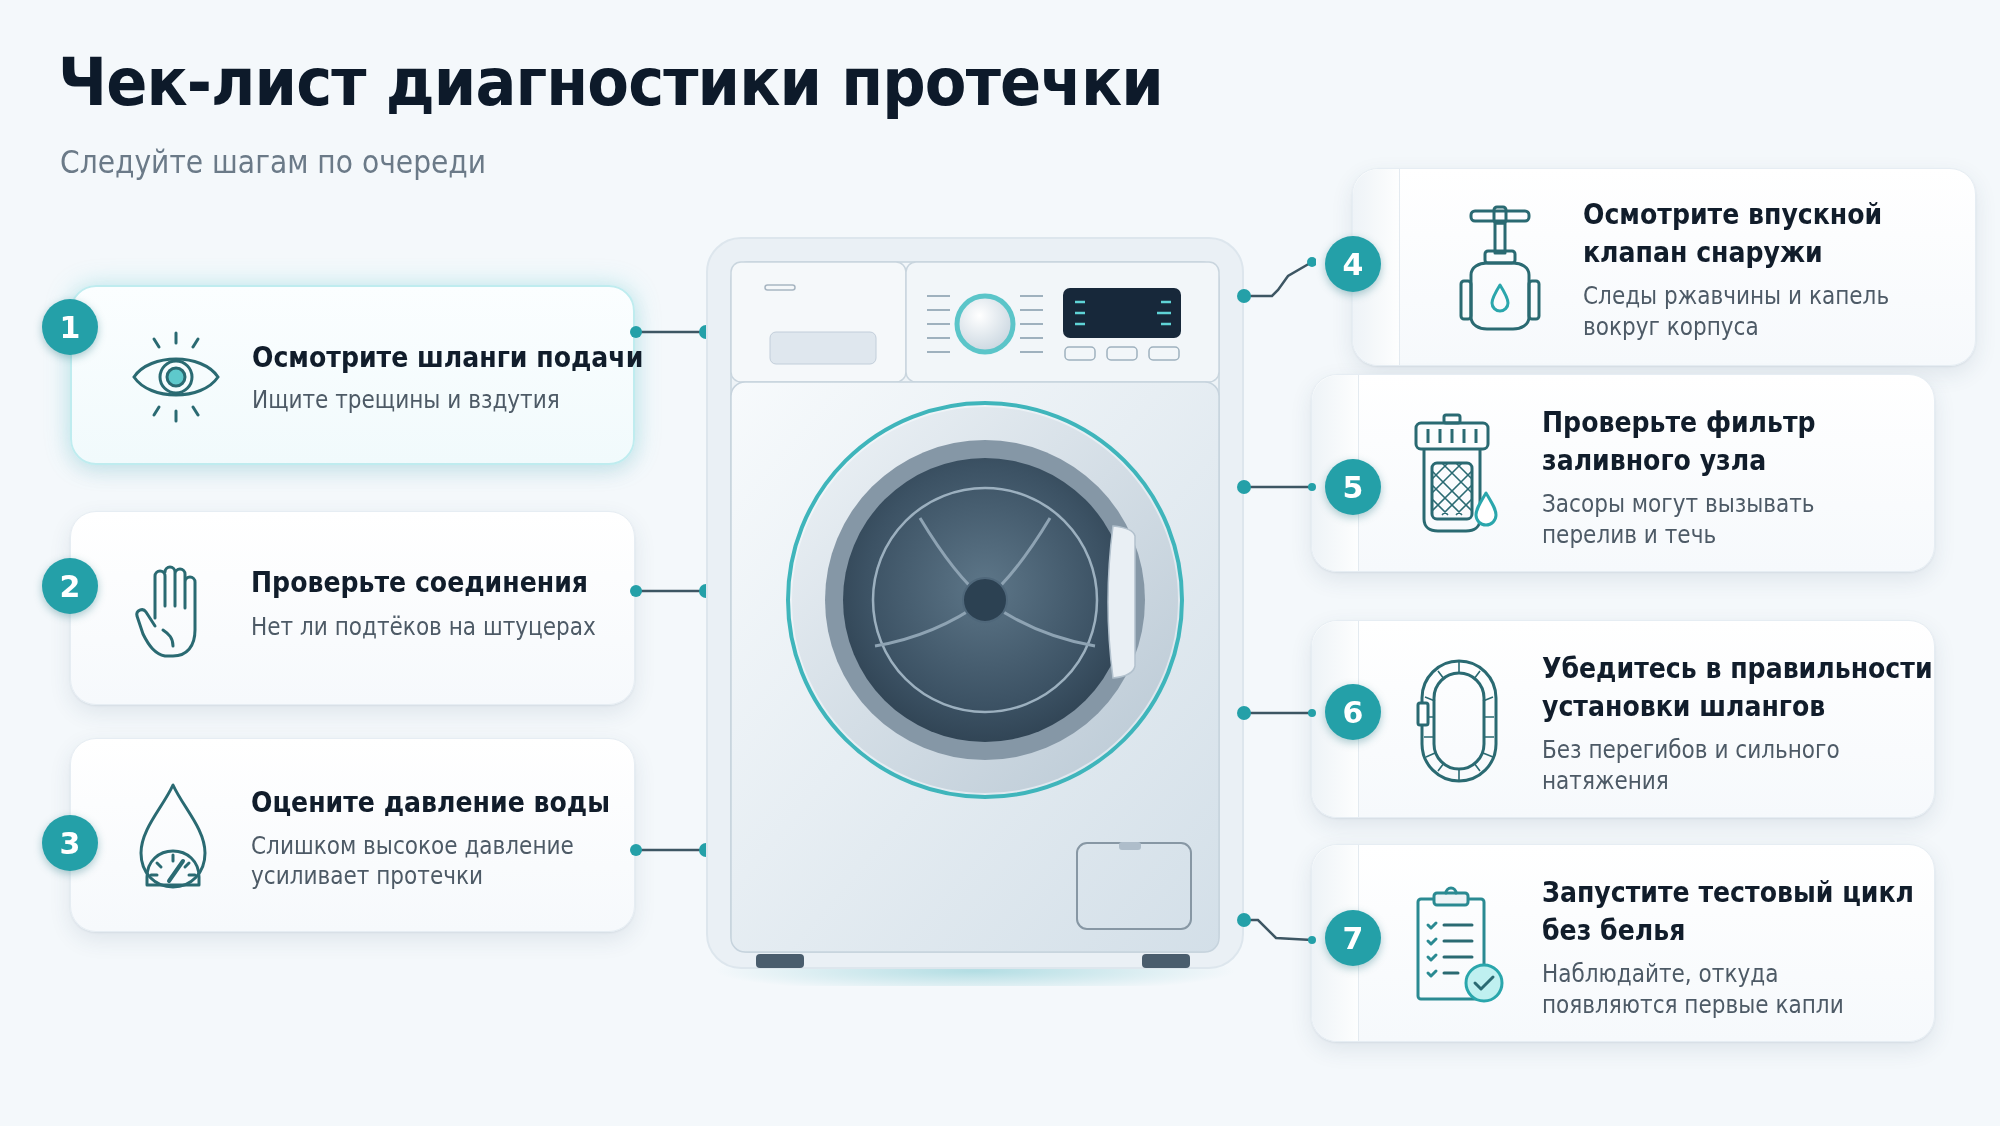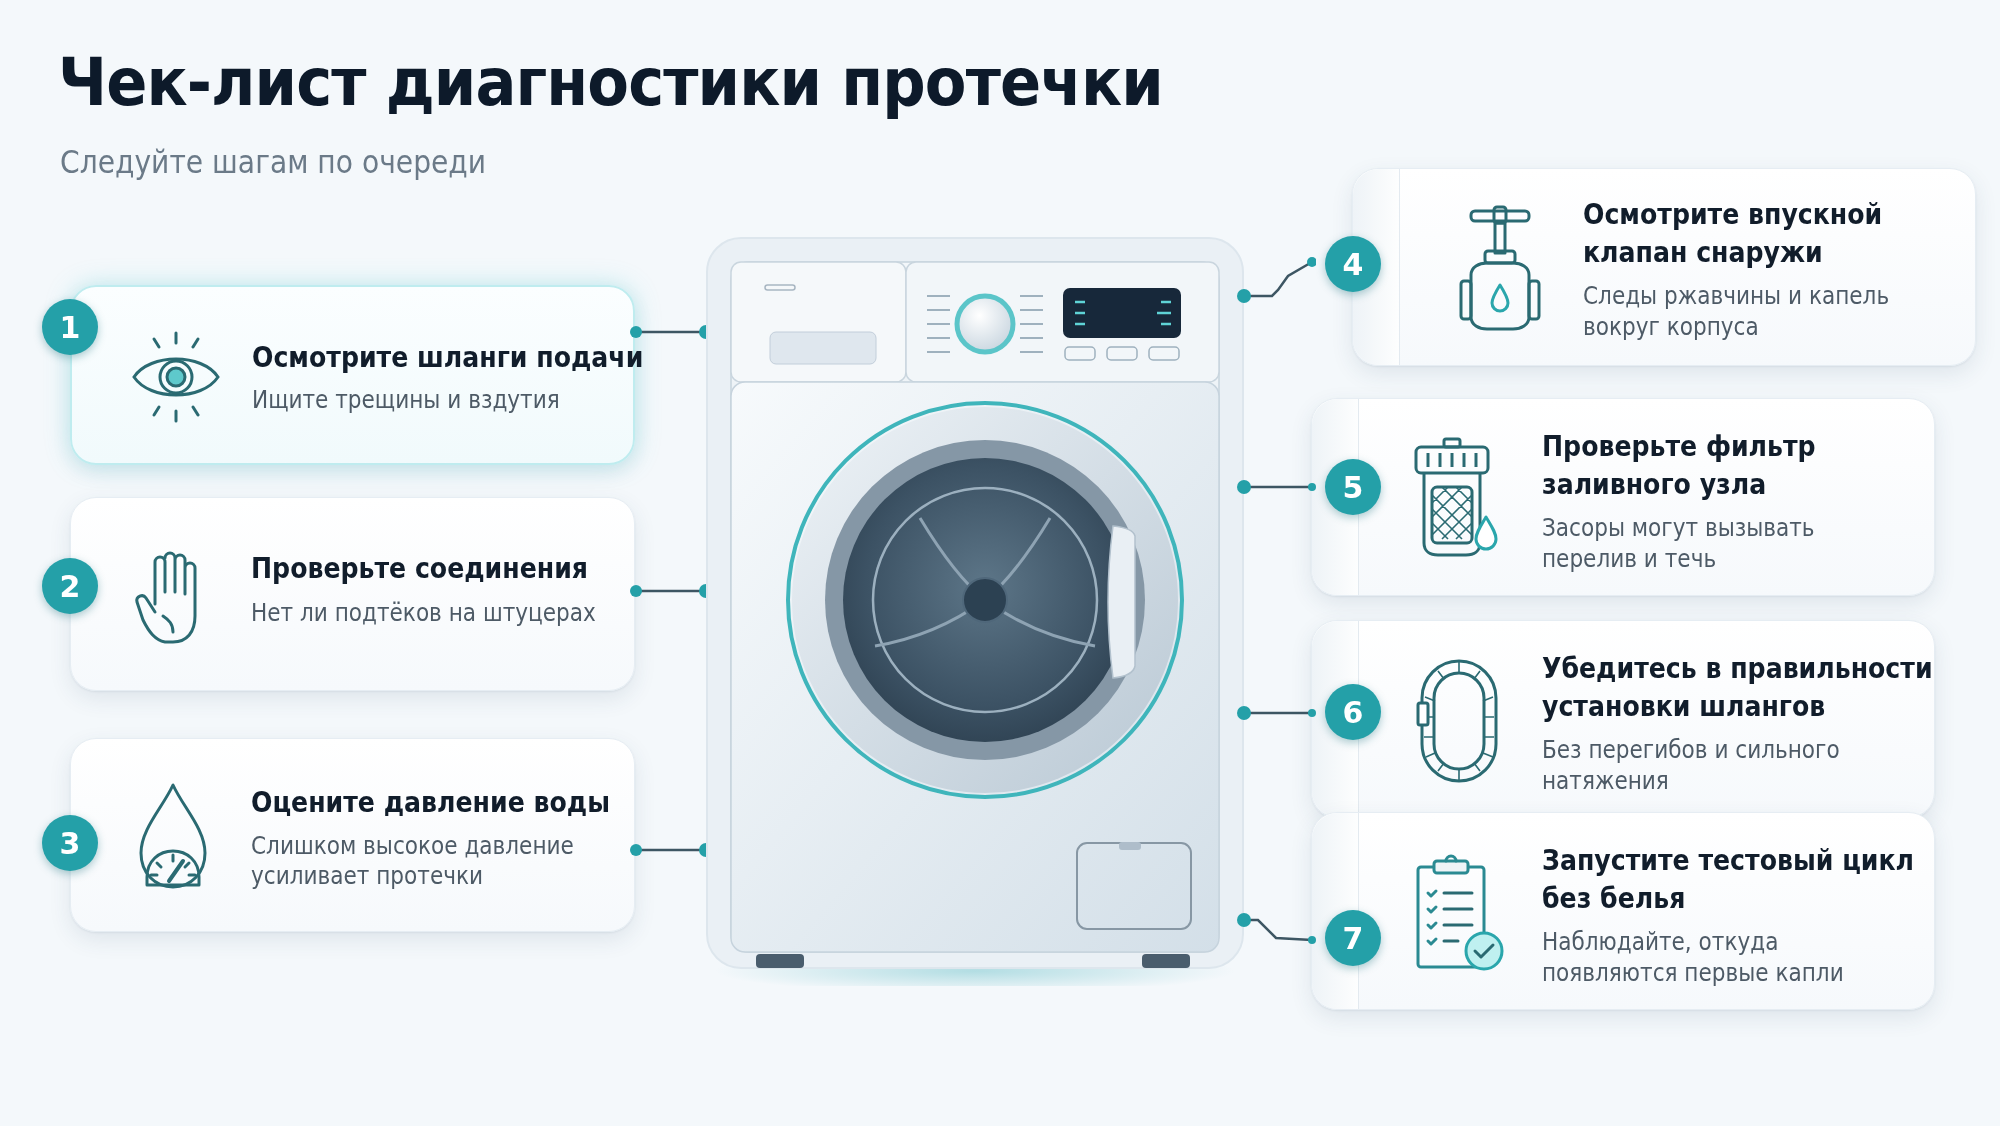--- a/index.html
+++ b/index.html
@@ -85,21 +85,21 @@
   <div class="card-title" style="left:180px; top:52px;">Осмотрите шланги подачи</div>
   <div class="card-desc" style="left:180px; top:98px;">Ищите трещины и вздутия</div>
 </div>
 <div class="badge" style="left:42px; top:299px;">1</div>
 <svg class="connector" style="left:630px; top:322px;" width="84" height="20">
   <line x1="6" y1="10" x2="76" y2="10" stroke="#3d5663" stroke-width="2.5"></line>
   <circle cx="6" cy="10" r="6" fill="#24a0a8"></circle>
     <circle cx="76" cy="10" r="7" fill="#24a0a8"></circle>
 </svg>
 
-<div class="card" style="left:70px; top:497px; width:565px; height:194px;">
+<div class="card" style="left:70px; top:511px; width:565px; height:194px;">
   <svg class="icon" style="left:62px; top:46px;" width="80" height="104" viewBox="0 0 80 104" fill="none" stroke="#2a6a72" stroke-width="3" stroke-linejoin="round" stroke-linecap="round">
     <path d="M22 60 L22 18 a5 5 0 0 1 10 0 L32 48 M32 14 a5 5 0 0 1 10 0 L42 48 M42 16 a5 5 0 0 1 10 0 L52 50 M52 24 a5 5 0 0 1 10 0 L62 72 C62 88 54 98 40 98 L32 98 C22 96 16 88 10 76 L4 58 a5 5 0 0 1 9 -4 L22 68"></path>
     <path d="M30 72 C36 76 40 80 40 88"></path>
   </svg>
   <div class="card-title" style="left:180px; top:52px;">Проверьте соединения</div>
   <div class="card-desc" style="left:180px; top:100px;">Нет ли подтёков на штуцерах</div>
 </div>
 <div class="badge" style="left:42px; top:558px;">2</div>
 <svg class="connector" style="left:630px; top:581px;" width="84" height="20">
   <line x1="6" y1="10" x2="76" y2="10" stroke="#3d5663" stroke-width="2.5"></line>
@@ -228,21 +228,21 @@
   <div class="card-desc" style="left:230px; top:112px;">Следы ржавчины и капель</div>
   <div class="card-desc" style="left:230px; top:143px;">вокруг корпуса</div>
 </div>
 <div class="badge" style="left:1325px; top:236px;">4</div>
 <svg class="connector" style="left:1236px; top:254px;" width="80" height="50">
   <polyline points="8,42 36,42 42,36 52,22 76,8" fill="none" stroke="#3d5663" stroke-width="2.5"></polyline>
   <circle cx="8" cy="42" r="7" fill="#24a0a8"></circle>
     <circle cx="76" cy="8" r="5" fill="#24a0a8"></circle>
 </svg>
 
-<div class="card right" style="left:1311px; top:398px; width:624px; height:198px;">
+<div class="card right" style="left:1311px; top:374px; width:624px; height:198px;">
   <svg class="icon" style="left:98px; top:38px;" width="96" height="124" viewBox="0 0 96 124" fill="none" stroke="#2a6a72" stroke-width="3" stroke-linejoin="round">
     <rect x="34" y="2" width="16" height="8" rx="2"></rect>
     <rect x="6" y="10" width="72" height="26" rx="5"></rect>
     <line x1="18" y1="16" x2="18" y2="30"></line>
       <line x1="30" y1="16" x2="30" y2="30"></line>
       <line x1="42" y1="16" x2="42" y2="30"></line>
       <line x1="54" y1="16" x2="54" y2="30"></line>
       <line x1="66" y1="16" x2="66" y2="30"></line>
     <path d="M14 36 L14 106 C14 114 20 118 28 118 L56 118 C64 118 70 114 70 106 L70 36"></path>
     <rect x="22" y="50" width="40" height="56" rx="5"></rect>
@@ -273,21 +273,21 @@
   <div class="card-desc" style="left:230px; top:114px;">Без перегибов и сильного</div>
   <div class="card-desc" style="left:230px; top:145px;">натяжения</div>
 </div>
 <div class="badge" style="left:1325px; top:684px;">6</div>
 <svg class="connector" style="left:1236px; top:703px;" width="80" height="20">
   <line x1="8" y1="10" x2="76" y2="10" stroke="#3d5663" stroke-width="2.5"></line>
   <circle cx="8" cy="10" r="7" fill="#24a0a8"></circle>
     <circle cx="76" cy="10" r="4" fill="#24a0a8"></circle>
 </svg>
 
-<div class="card right" style="left:1311px; top:812px; width:624px; height:198px;">
+<div class="card right" style="left:1311px; top:844px; width:624px; height:198px;">
   <svg class="icon" style="left:100px; top:40px;" width="100" height="124" viewBox="0 0 100 124" fill="none" stroke="#2a8a92" stroke-width="3" stroke-linejoin="round" stroke-linecap="round">
     <rect x="6" y="14" width="66" height="100" rx="3"></rect>
     <rect x="22" y="8" width="34" height="12" rx="3" fill="#eef4f7"></rect>
     <path d="M34 8 a5 5 0 0 1 10 0"></path>
     <path d="M16 40 l3 3 5 -5 M16 56 l3 3 5 -5 M16 72 l3 3 5 -5 M16 88 l3 3 5 -5"></path>
     <line x1="32" y1="40" x2="60" y2="40" stroke="#2a6a72"></line>
       <line x1="32" y1="56" x2="60" y2="56" stroke="#2a6a72"></line>
       <line x1="32" y1="72" x2="60" y2="72" stroke="#2a6a72"></line>
       <line x1="32" y1="88" x2="46" y2="88" stroke="#2a6a72"></line>
     <circle cx="72" cy="98" r="18" fill="#bff0f0" stroke="#2aa6ac"></circle>

